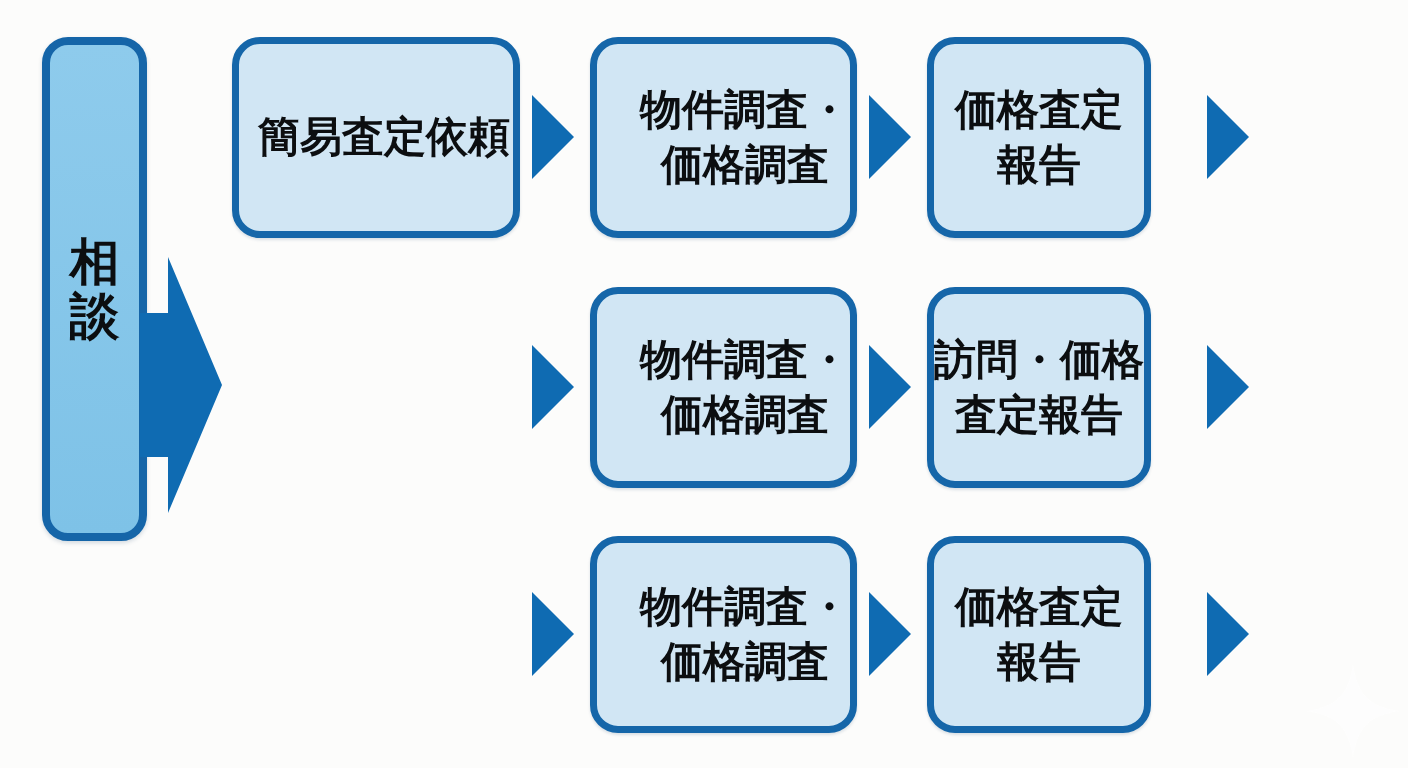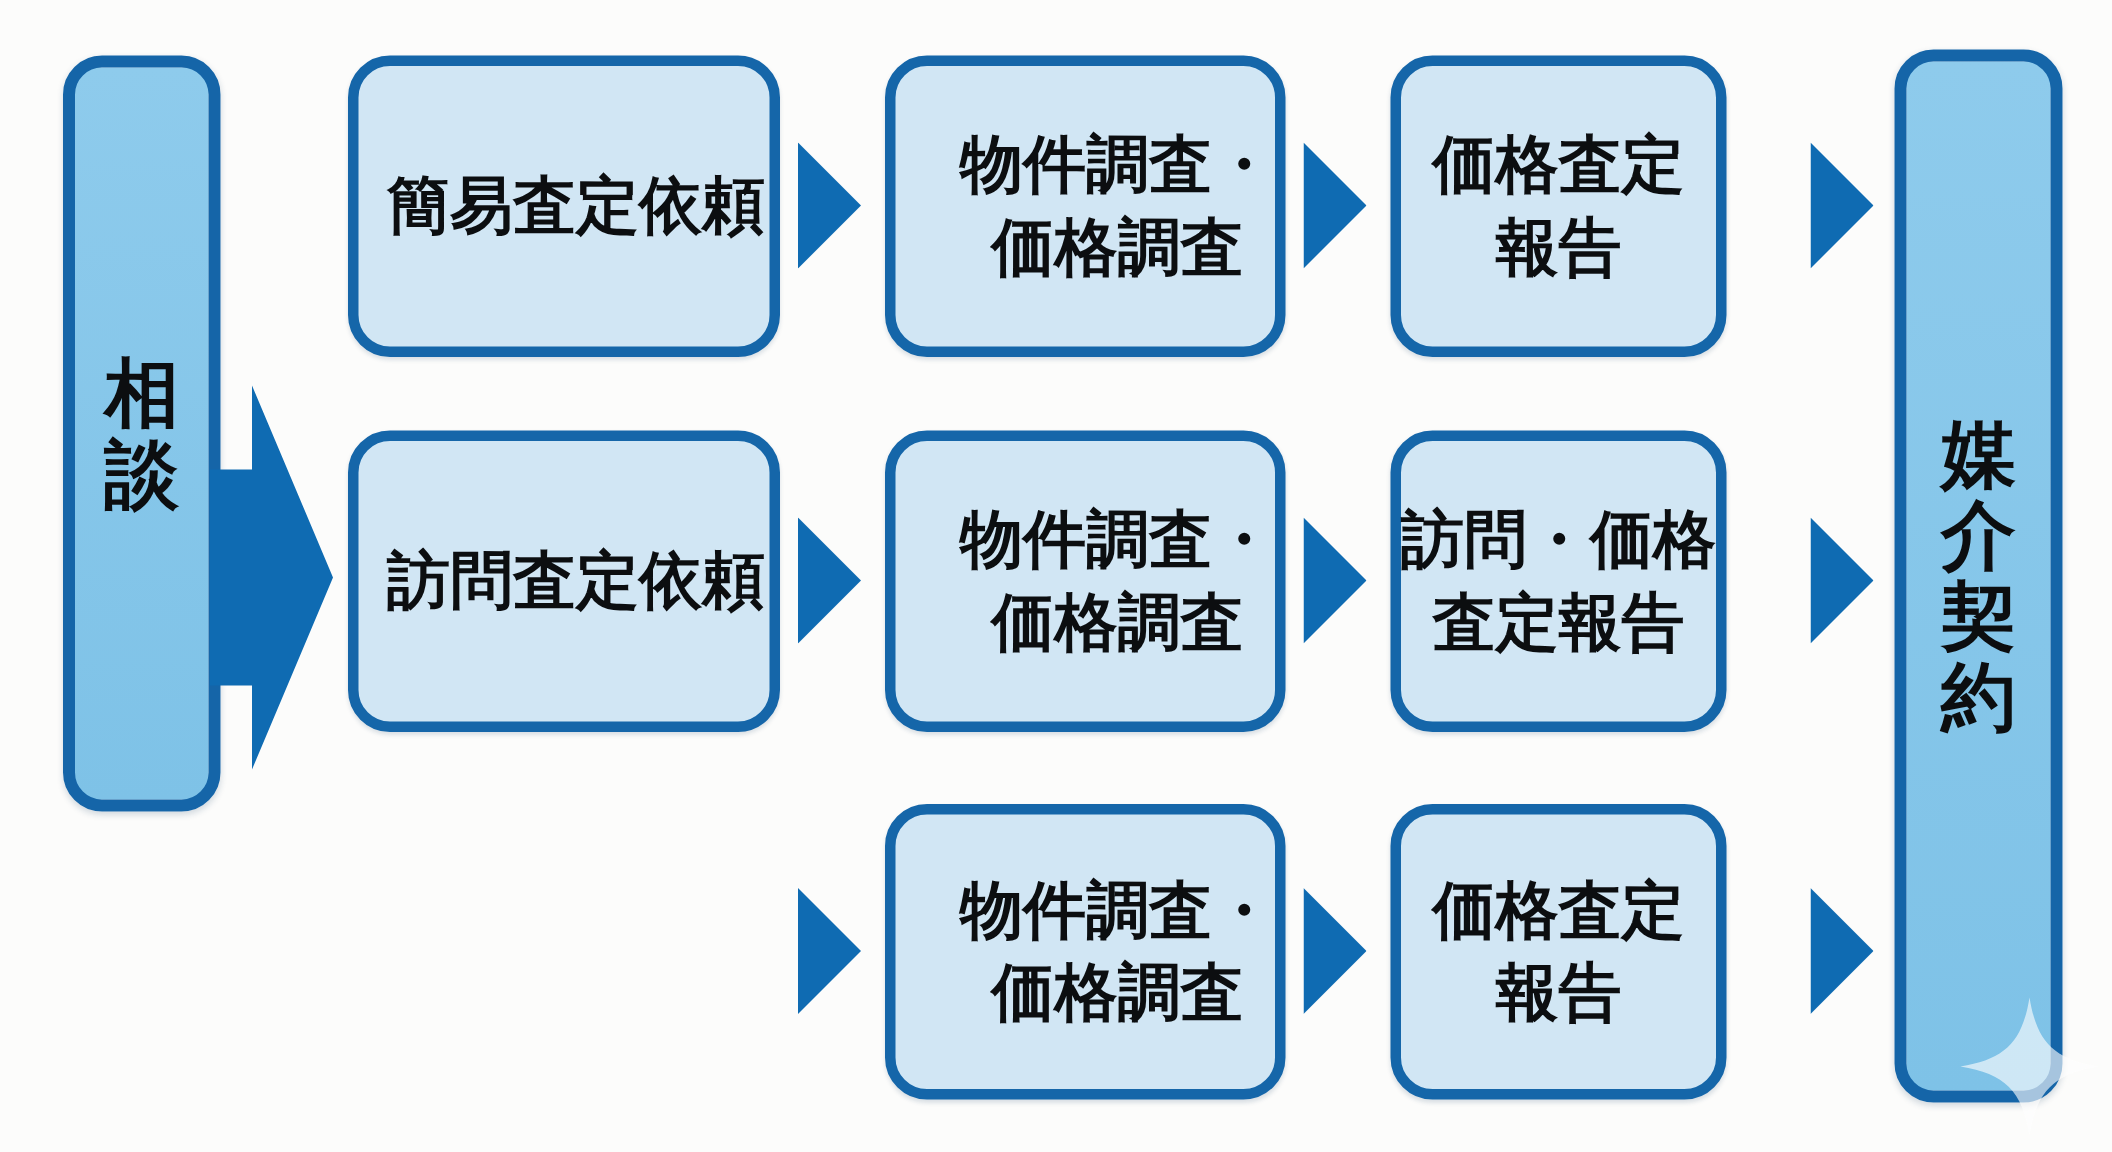--- a/index.html
+++ b/index.html
@@ -102,23 +102,20 @@
     <polygon points="0,0 42,42 0,84"></polygon>
   </svg>
   <div class="box col3 row1">
     <span class="box-label">価格査定
 報告</span>
   </div>
   <svg class="sarrow arr-c arr-row1" viewBox="0 0 42 84" aria-hidden="true">
     <polygon points="0,0 42,42 0,84"></polygon>
   </svg>
 
-  <div class="box col1 row2">
-    <span class="box-label">訪問査定依頼</span>
-  </div>
   <svg class="sarrow arr-a arr-row2" viewBox="0 0 42 84" aria-hidden="true">
     <polygon points="0,0 42,42 0,84"></polygon>
   </svg>
   <div class="box col2 row2">
     <span class="box-label">物件調査・
 価格調査</span>
   </div>
   <svg class="sarrow arr-b arr-row2" viewBox="0 0 42 84" aria-hidden="true">
     <polygon points="0,0 42,42 0,84"></polygon>
   </svg>
@@ -141,21 +138,18 @@
     <polygon points="0,0 42,42 0,84"></polygon>
   </svg>
   <div class="box col3 row3">
     <span class="box-label">価格査定
 報告</span>
   </div>
   <svg class="sarrow arr-c arr-row3" viewBox="0 0 42 84" aria-hidden="true">
     <polygon points="0,0 42,42 0,84"></polygon>
   </svg>
 
-  <div class="vbar end">
-    <span class="vlabel">媒介契約</span>
-  </div>
 
   <svg class="sparkle" viewBox="0 0 100 100" aria-hidden="true">
     <path d="M50,2 C55,33 67,45 98,50 C67,55 55,67 50,98 C45,67 33,55 2,50 C33,45 45,33 50,2 Z"></path>
   </svg>
 
 </div>
 
 </body></html>

